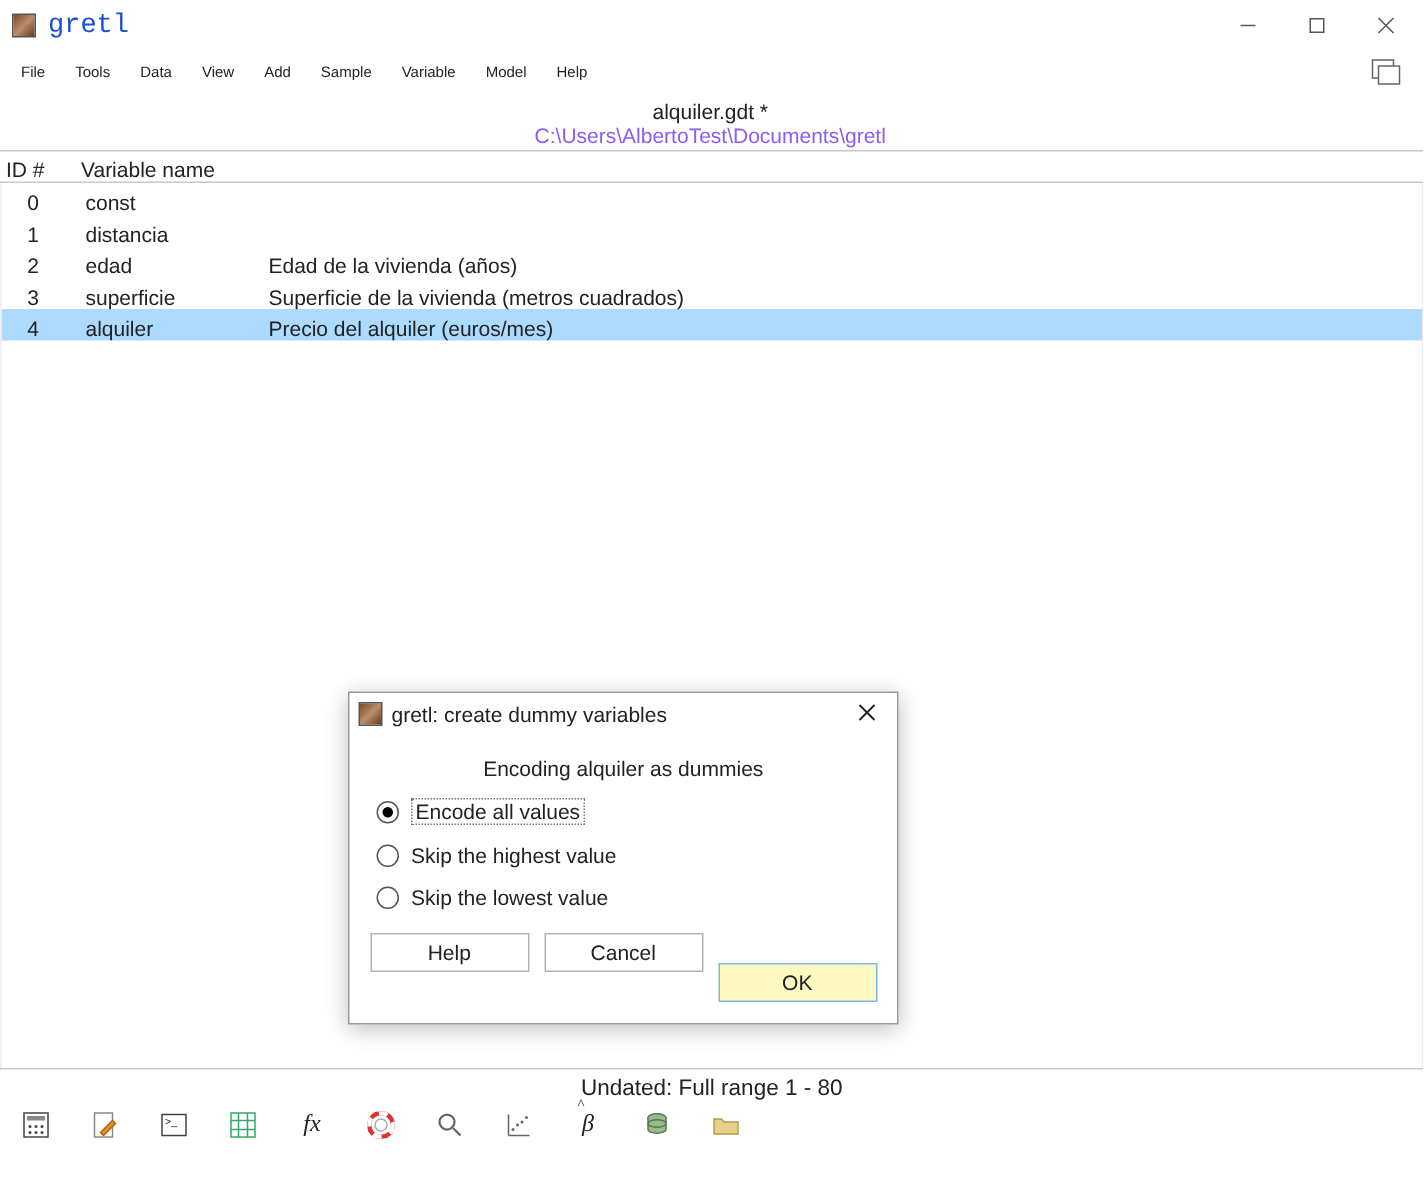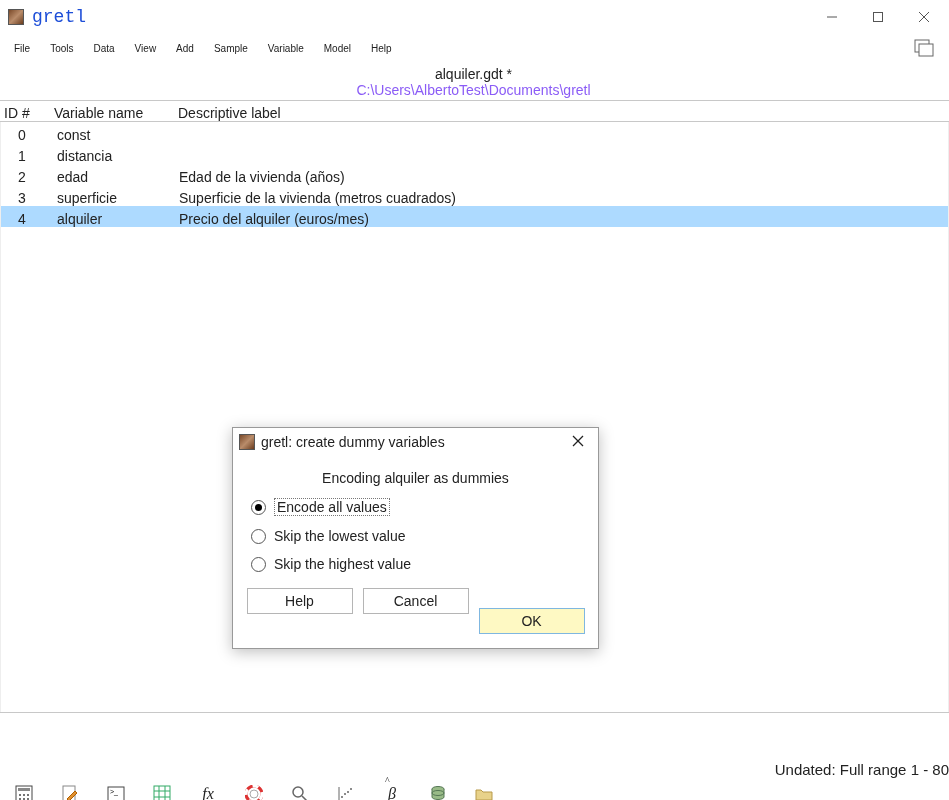--- a/index.html
+++ b/index.html
@@ -80,45 +80,44 @@
   .var-row.selected { background: #addaff; }
   .var-body {
     height: 590px;
     overflow: hidden;
     background: #fff;
     border-left: 1px solid #eee;
     border-right: 1px solid #eee;
   }
   
   .statusbar {
-    text-align: right;
+    text-align: center;
     font-size: 15px;
     padding: 4px 0 6px 0;
-    margin-top: 44px;
   }
   
   .toolbar {
     display: flex;
     align-items: center;
     gap: 26px;
     padding: 0 14px 6px 14px;
   }
   .toolbar .tb {
     width: 20px; height: 20px;
     display: flex; align-items: center; justify-content: center;
   }
   .fx-text { font-family: "Times New Roman", serif; font-style: italic; font-size: 16px; }
   .beta-text { font-family: "Times New Roman", serif; font-style: italic; font-size: 16px; position: relative; }
   .beta-text::after { content: "^"; position: absolute; top: -9px; left: 3px; font-size: 10px; font-style: normal; }
 
   
   .modal {
     position: absolute;
     left: 232px;
-    top: 427px;
+    top: 461px;
     width: 367px;
     border: 1px solid #999;
     background: #fff;
     box-shadow: 0 3px 14px rgba(0,0,0,0.25);
     font-size: 14px;
   }
   .modal-title {
     display: flex;
     align-items: center;
     height: 28px;
@@ -230,21 +229,20 @@
 <div class="pathrow">
   <span class="filename">alquiler.gdt *</span>
   <div class="spacer"></div>
   <span class="filepath">C:\Users\AlbertoTest\Documents\gretl</span>
 </div>
 
 <div class="var-table">
   <div class="var-header">
     <div class="col-id">ID #</div>
     <div class="col-name">Variable name</div>
-    <div class="col-label">Descriptive label</div>
   </div>
   <div class="var-body" id="var-body">
       <div class="var-row">
         <div class="col-id">0</div>
         <div class="col-name">const</div>
         <div class="col-label"></div>
       </div>
       <div class="var-row">
         <div class="col-id">1</div>
         <div class="col-name">distancia</div>
@@ -356,25 +354,25 @@
   <div class="modal-sub">Encoding alquiler as dummies</div>
   <div class="radio-group" id="radio-group">
       <div class="radio-item">
         <div class="radio-outer">
           <div class="radio-inner"></div>
         </div>
         <span class="radio-label dotted">Encode all values</span>
       </div>
       <div class="radio-item">
         <div class="radio-outer"></div>
-        <span class="radio-label">Skip the lowest value</span>
+        <span class="radio-label">Skip the highest value</span>
       </div>
       <div class="radio-item">
         <div class="radio-outer"></div>
-        <span class="radio-label">Skip the highest value</span>
+        <span class="radio-label">Skip the lowest value</span>
       </div>
     </div>
   <div class="modal-buttons">
     <div class="btn">Help</div>
     <div class="btn">Cancel</div>
     <div class="btn primary">OK</div>
   </div>
 </div>
 
 </body></html>

